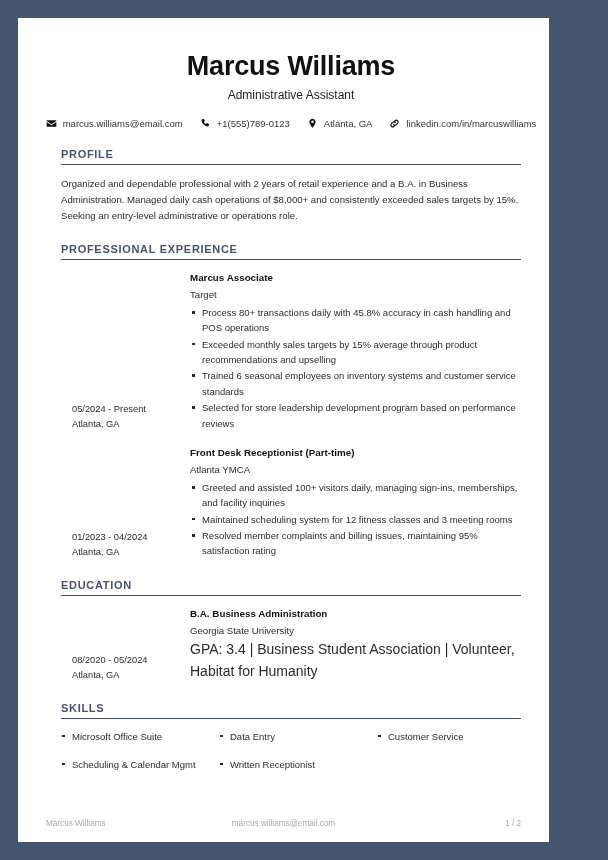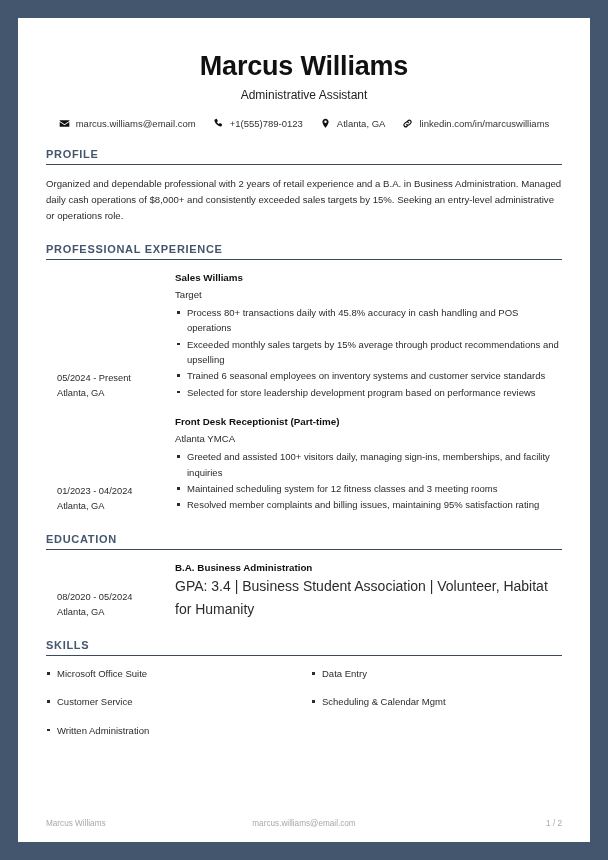--- a/index.html
+++ b/index.html
@@ -10,25 +10,26 @@
     width: 608px;
     height: 860px;
     background: #44556e;
     font-family: "Liberation Sans", sans-serif;
     overflow: hidden;
   }
   .page {
     position: absolute;
     left: 18px;
     top: 18px;
-    width: 572px;
+    width: 531px;
     height: 824px;
     background: #ffffff;
     box-sizing: border-box;
     overflow: hidden;
+    padding-left: 15px;
   }
   .content {
     padding: 24px 28px 0 28px;
   }
 
   
   .name {
     text-align: center;
     font-size: 27px;
     font-weight: bold;
@@ -145,21 +146,21 @@
     left: 2px;
     top: 6px;
     width: 2.6px;
     height: 2.6px;
     background: #2b2b2b;
   }
 
   
   .skills-grid {
     display: grid;
-    grid-template-columns: repeat(2, 1fr);
+    grid-template-columns: repeat(3, 1fr);
     row-gap: 10px;
     column-gap: 8px;
     gap: 14px;
   }
   .skill-item {
     position: relative;
     padding-left: 11px;
     font-size: 9.5px;
     color: #2b2b2b;
     line-height: 1.5;
@@ -253,21 +254,21 @@
     <div class="section">
       <div class="section-title">PROFESSIONAL EXPERIENCE</div>
       <div class="section-body">
 
         <div class="entry">
           <div class="entry-left">
             <div>05/2024 - Present</div>
             <div>Atlanta, GA</div>
           </div>
           <div class="entry-right">
-            <div class="entry-role">Sales Williams</div>
+            <div class="entry-role">Marcus Associate</div>
             <div class="entry-org">Target</div>
             <ul class="bullets">
               <li>Process 80+ transactions daily with 45.8% accuracy in cash handling and POS operations</li>
               <li>Exceeded monthly sales targets by 15% average through product recommendations and upselling</li>
               <li>Trained 6 seasonal employees on inventory systems and customer service standards</li>
               <li>Selected for store leadership development program based on performance reviews</li>
             </ul>
           </div>
         </div>
 
@@ -293,35 +294,36 @@
     <div class="section">
       <div class="section-title">EDUCATION</div>
       <div class="section-body">
         <div class="entry">
           <div class="entry-left">
             <div>08/2020 - 05/2024</div>
             <div>Atlanta, GA</div>
           </div>
           <div class="entry-right">
             <div class="entry-role">B.A. Business Administration</div>
+            <div class="entry-org">Georgia State University</div>
             <div class="entry-extra">GPA: 3.4 | Business Student Association | Volunteer, Habitat for Humanity</div>
           </div>
         </div>
       </div>
     </div>
 
     <div class="section">
       <div class="section-title">SKILLS</div>
       <div class="section-body">
         <div class="skills-grid">
           <div class="skill-item">Microsoft Office Suite</div>
           <div class="skill-item">Data Entry</div>
           <div class="skill-item">Customer Service</div>
           <div class="skill-item">Scheduling &amp; Calendar Mgmt</div>
-          <div class="skill-item">Written Administration</div>
+          <div class="skill-item">Written Receptionist</div>
         </div>
       </div>
     </div>
 
   </div>
 
   <div class="footer">
     <div class="footer-left">Marcus Williams</div>
     <div class="footer-center">marcus.williams@email.com</div>
     <div class="footer-right">1 / 2</div>

